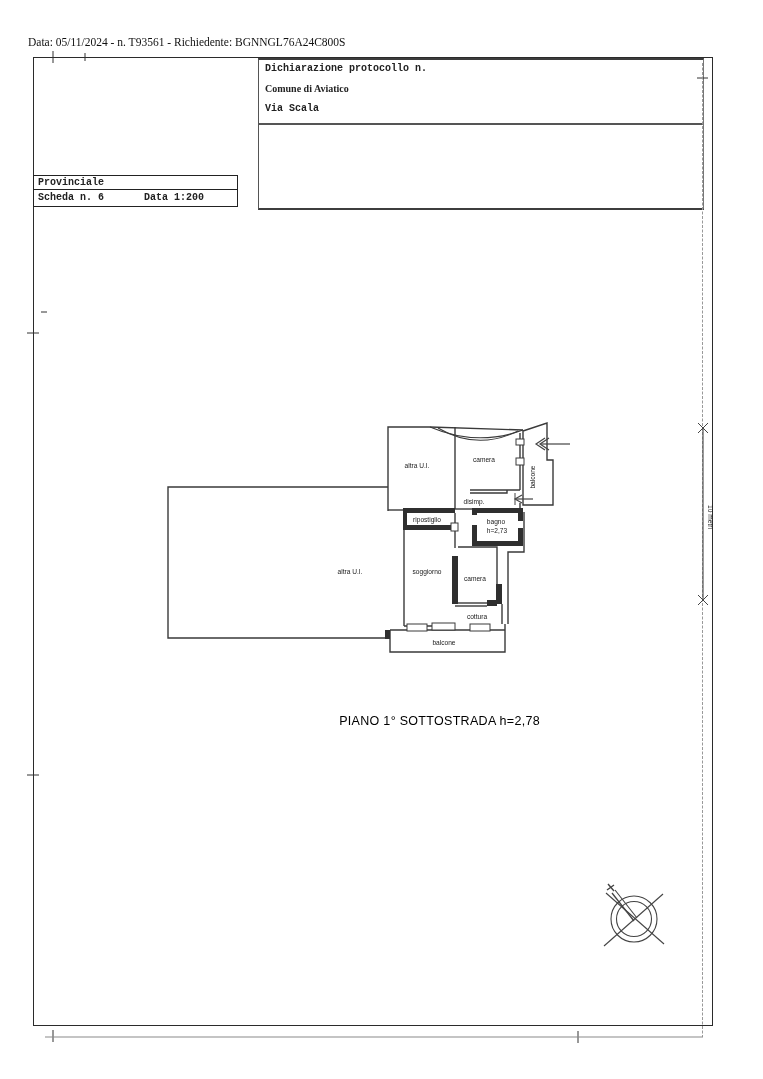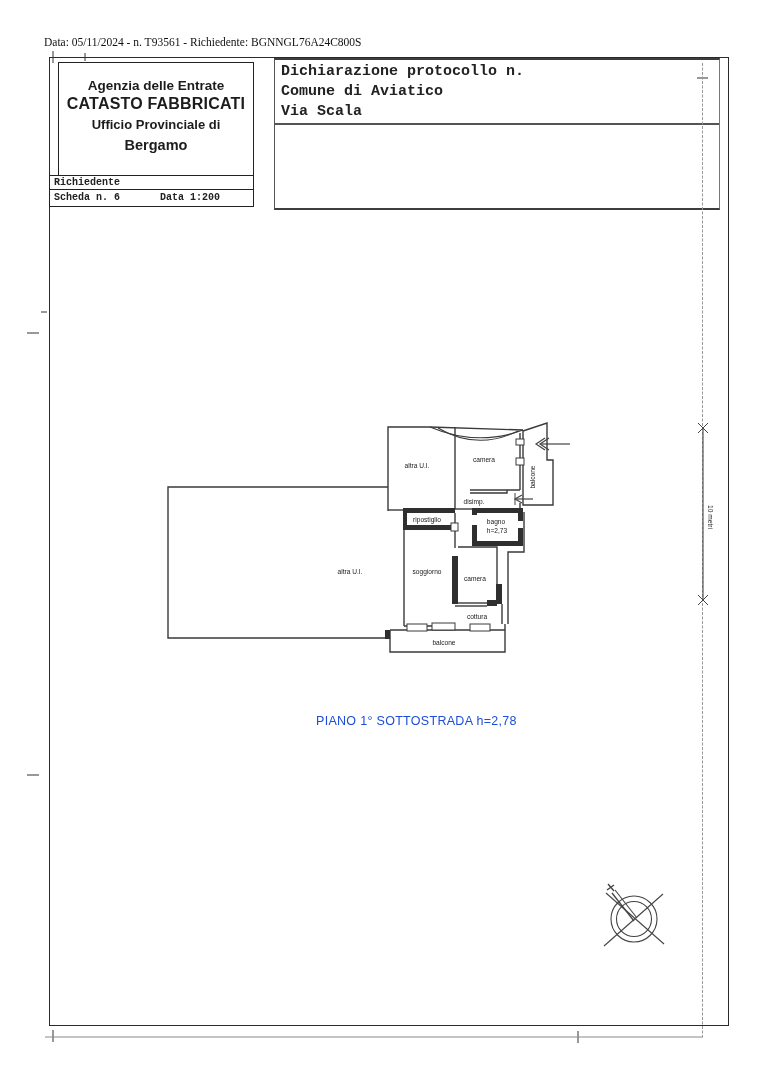--- a/index.html
+++ b/index.html
@@ -1,59 +1,53 @@
 <!DOCTYPE html>
 <html><head>
 <meta charset="utf-8">
 <style>
   html,body{margin:0;padding:0;background:#ffffff;}
   .page{position:relative;width:763px;height:1079px;background:#ffffff;overflow:hidden;
         font-family:"Liberation Sans",sans-serif;color:#1c1c1c;}
-  .abs{position:absolute;margin-left:16px;}
+  .abs{position:absolute;}
   .top-meta{left:28px;top:36px;font-family:"Liberation Serif",serif;font-size:11.5px;color:#111;white-space:nowrap;}
   .frame{left:33px;top:57px;width:678px;height:967px;border:1.5px solid #2b2b2b;}
   .agency-box{left:42px;top:62px;width:194px;height:112px;border:1.5px solid #222;text-align:center;}
   .agency-box .l1{margin-top:15px;font-size:13.5px;font-weight:bold;}
   .agency-box .l2{margin-top:2px;font-size:16px;font-weight:bold;letter-spacing:.2px;}
   .agency-box .l3{margin-top:4px;font-size:13px;font-weight:bold;}
   .agency-box .l4{margin-top:5px;font-size:14.5px;font-weight:bold;}
   .plani-table{left:33px;top:175px;width:203px;height:30px;border:1.5px solid #222;
                font-family:"Liberation Mono",monospace;font-weight:700;font-size:10px;color:#222;}
   .plani-row1{position:absolute;left:0;top:0;right:0;height:14px;border-bottom:1.2px solid #222;padding:1px 0 0 4px;box-sizing:border-box;}
   .plani-row2{position:absolute;left:0;top:15px;right:0;height:15px;padding:1px 0 0 4px;box-sizing:border-box;}
   .plani-scala{position:absolute;left:110px;top:1px;}
   .decl-box{left:258px;top:58px;width:444px;height:148px;border-top:2px solid #3d3d3d;border-bottom:2.5px solid #3d3d3d;
             border-left:1.5px solid #555;border-right:1.2px solid #777;
-            font-family:"Liberation Mono",monospace;font-weight:700;font-size:15px;color:#222;}
+            font-family:"Liberation Mono",monospace;font-weight:700;font-size:10px;color:#222;}
   .decl-box .dl{position:absolute;left:6px;white-space:nowrap;}
-  .decl-l1{top:3px;} .decl-l2{top:23px;} .decl-l3{top:43px;}
+  .decl-l1{top:3px;} .decl-l2{top:23px;font-family:Liberation Serif, serif;} .decl-l3{top:43px;}
   .decl-divider{position:absolute;left:0;right:0;top:63px;height:1.5px;background:#555;}
-  .plan-title{left:300px;top:714px;width:240px;text-align:left;font-size:12.5px;color:#1d4ed8;letter-spacing:.3px;white-space:nowrap;}
+  .plan-title{left:300px;top:714px;width:240px;text-align:right;font-size:12.5px;color:#000000;letter-spacing:.3px;white-space:nowrap;}
   svg.overlay{position:absolute;left:0;top:0;width:763px;height:1079px;}
   svg text{font-family:"Liberation Sans",sans-serif;fill:#222;}
   .room-label{font-size:6.6px;}
 </style>
 </head>
 <body>
 
 <div class="page">
 
   <div class="abs top-meta">Data: 05/11/2024 - n. T93561 - Richiedente: BGNNGL76A24C800S</div>
 
   <div class="abs frame"></div>
 
-  <div class="abs agency-box">
-    <div class="l1">Agenzia delle Entrate</div>
-    <div class="l2">CATASTO FABBRICATI</div>
-    <div class="l3">Ufficio Provinciale di</div>
-    <div class="l4">Bergamo</div>
-  </div>
 
   <div class="abs plani-table">
-    <div class="plani-row1">Richiedente</div>
+    <div class="plani-row1">Provinciale</div>
     <div class="plani-row2">
       <span>Scheda n. 6</span>
       <span class="plani-scala">Data 1:200</span>
     </div>
   </div>
 
   <div class="abs decl-box">
     <div class="dl decl-l1">Dichiarazione protocollo n.</div>
     <div class="dl decl-l2">Comune di Aviatico</div>
     <div class="dl decl-l3">Via Scala</div>

